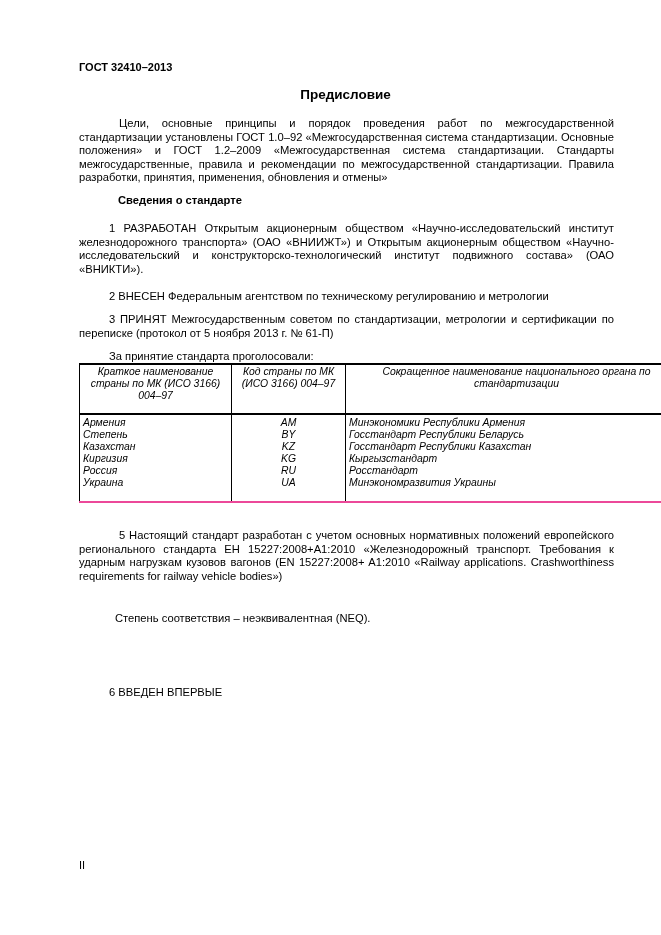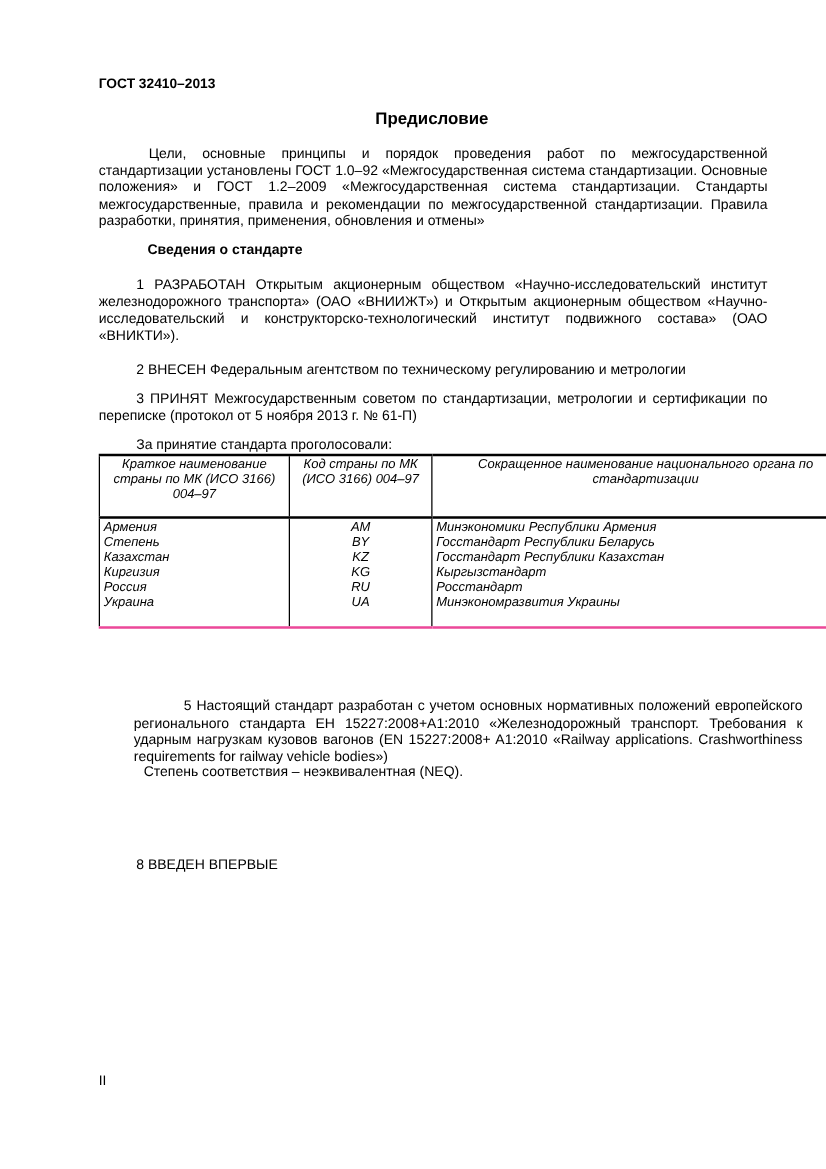--- a/index.html
+++ b/index.html
@@ -73,21 +73,21 @@
           <span class="cellline">Госстандарт Республики Казахстан</span>
           <span class="cellline">Кыргызстандарт</span>
           <span class="cellline">Росстандарт</span>
           <span class="cellline">Минэкономразвития Украины</span>
         </td>
       </tr>
     </tbody>
   </table>
 
 
-  <div class="para" style="top:559px; text-indent:40px;margin-left:28px;">5  Настоящий стандарт разработан с учетом основных нормативных положений европейского регионального стандарта ЕН 15227:2008+А1:2010 «Железнодорожный транспорт. Требования к ударным нагрузкам кузовов вагонов (EN 15227:2008+ A1:2010 «Railway applications. Crashworthiness requirements for railway vehicle bodies»)</div>
+  <div class="para" style="top:529px; text-indent:40px;">5  Настоящий стандарт разработан с учетом основных нормативных положений европейского регионального стандарта ЕН 15227:2008+А1:2010 «Железнодорожный транспорт. Требования к ударным нагрузкам кузовов вагонов (EN 15227:2008+ A1:2010 «Railway applications. Crashworthiness requirements for railway vehicle bodies»)</div>
 
   <div class="para" style="top:612px; text-indent:36px;">Степень соответствия – неэквивалентная (NEQ).</div>
 
 
-  <div class="para" style="top:686px; text-indent:30px;">8 ВВЕДЕН ВПЕРВЫЕ</div>
+  <div class="para" style="top:686px; text-indent:30px;">6 ВВЕДЕН ВПЕРВЫЕ</div>
 
   <div class="footer">II</div>
 </div>
 
 </body></html>

